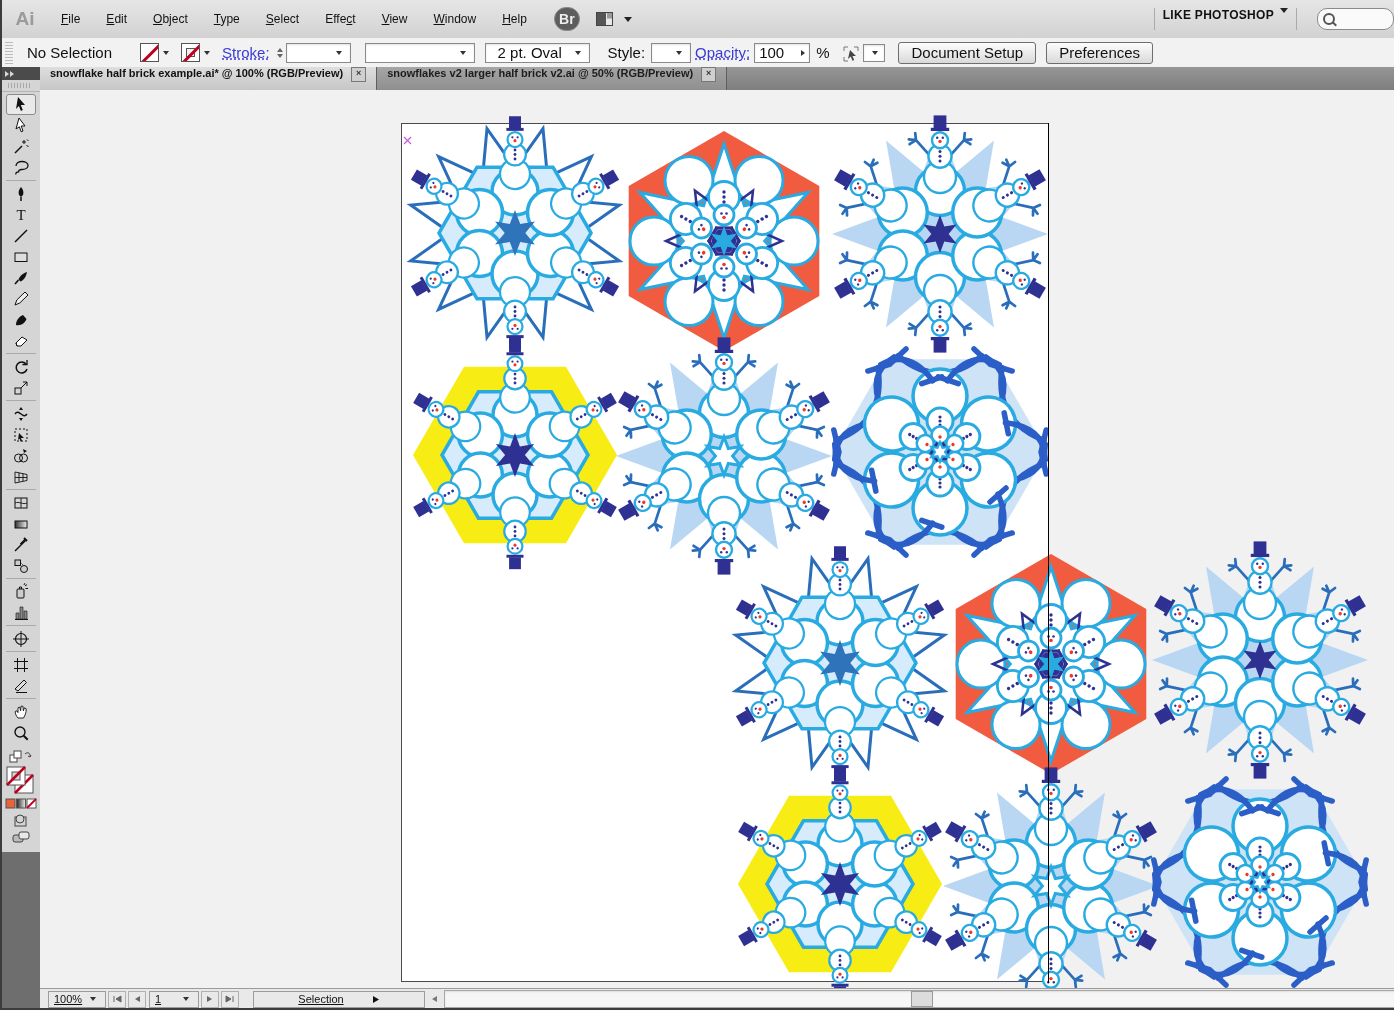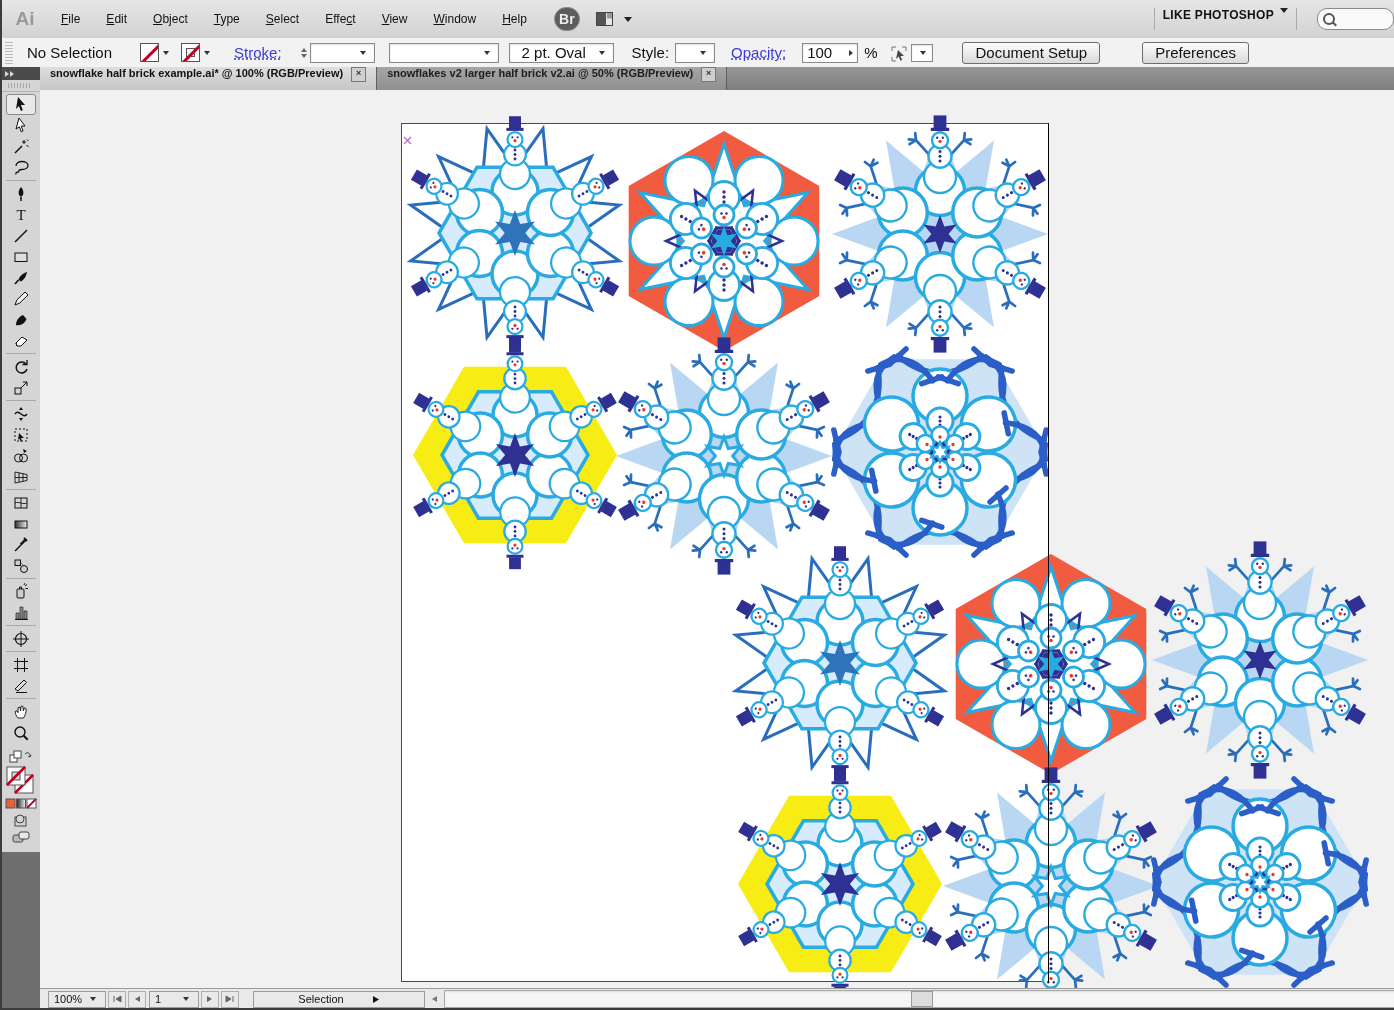--- a/index.html
+++ b/index.html
@@ -26,38 +26,38 @@
     background:#fafafa;margin-left:12px;display:flex;align-items:center;padding-left:5px;}
   .mag-icon{width:8px;height:8px;border:2px solid #555;border-radius:50%;position:relative;}
   .mag-icon:after{content:"";position:absolute;width:5px;height:2px;background:#555;
     transform:rotate(45deg);left:7px;top:8px;}
   
   #controlbar{position:absolute;left:0;top:38px;width:100%;height:29px;background:#f2f2f2;
     border-bottom:1px solid #8f8f8f;display:flex;align-items:center;font-size:15px;text-align:right;}
   #cb-grip{width:8px;height:22px;margin:0 8px 0 3px;
     background:repeating-linear-gradient(0deg,#bbb 0 1px,transparent 1px 3px);}
   .cb-label{margin:0 6px;}
-  .cb-link{color:#3b3bd6;text-decoration:underline dotted;margin:0 16px;}
+  .cb-link{color:#3b3bd6;text-decoration:underline dotted;margin:0 4px;}
   .swatch-btn{display:flex;align-items:center;margin:0 4px;}
   .swatch{width:17px;height:17px;background:#fff;border:1px solid #555;position:relative;overflow:hidden;}
   .swatch:after{content:"";position:absolute;left:-3px;top:7px;width:28px;height:2.5px;
     background:#c00021;transform:rotate(-45deg);}
   .swatch.hollow:before{content:"";position:absolute;left:4px;top:4px;width:7px;height:7px;
     border:1.5px solid #555;background:#f2f2f2;}
   .mini-dd{width:0;height:0;border-left:3.5px solid transparent;border-right:3.5px solid transparent;
     border-top:4px solid #333;margin:0 4px;}
   .spinner{display:inline-flex;flex-direction:column;gap:2px;margin:0 3px;}
   .spinner i{width:0;height:0;border-left:3px solid transparent;border-right:3px solid transparent;display:block;}
   .spinner .up{border-bottom:4px solid #666;}
   .spinner .dn{border-top:4px solid #666;}
   .field{background:#fff;border:1px solid #8a8a8a;height:18px;display:flex;align-items:center;
     padding:0 4px;box-shadow:inset 0 1px 2px rgba(0,0,0,.12);}
   .dd-field{justify-content:space-between;}
   .cb-btn{height:20px;border:1px solid #6e6e6e;border-radius:3px;padding:0 12px;
-    background:linear-gradient(#fdfdfd,#d9d9d9);display:flex;align-items:center;margin:0 21px;}
+    background:linear-gradient(#fdfdfd,#d9d9d9);display:flex;align-items:center;margin:0 5px;}
   .tri-r{width:0;height:0;border-top:3.5px solid transparent;border-bottom:3.5px solid transparent;
     border-left:4px solid #333;display:inline-block;}
   
   #tabbar{position:absolute;left:38px;top:67px;width:1356px;height:23px;
     background:linear-gradient(#969696,#7e7e7e);display:flex;border-bottom:1px solid #5c5c5c;}
   .doc-tab{display:flex;align-items:flex-start;gap:8px;padding:0 10px;font-size:11px;font-weight:bold;
     border-right:1px solid #5f5f5f;white-space:nowrap;}
   .doc-tab.active{background:linear-gradient(#dedede,#c6c6c6);color:#111;}
   .doc-tab.inactive{background:linear-gradient(#a5a5a5,#8f8f8f);color:#1d1d1d;}
   .tab-close{width:13px;height:13px;border:1px solid #777;background:#cfcfcf;font-size:9px;
@@ -80,21 +80,21 @@
   #canvas{position:absolute;left:38px;top:90px;width:1356px;height:898px;background:#f1f1f1;overflow:hidden;}
   #artboard{position:absolute;left:361px;top:33px;width:648px;height:859px;background:#fff;
     border:1px solid #4a4a4a;box-sizing:border-box;z-index:1;}
   #artboard-right-edge{position:absolute;left:1008px;top:33px;width:1px;height:860px;background:#000;z-index:6;}
   .flake{position:absolute;z-index:3;}
   #origin-x{position:absolute;left:363px;top:46px;z-index:4;}
   
   #statusbar{position:absolute;left:38px;top:988px;width:1356px;height:20px;background:#e9e9e9;
     border-top:1px solid #9a9a9a;display:flex;align-items:center;font-size:11px;}
   #sb-bottomline{position:absolute;left:0;top:1008px;width:100%;height:2px;background:#3c3c3c;}
-  .sb-box{background:#e9e9e9;border:1px solid #9c9c9c;height:15px;display:flex;align-items:center;padding:0 5px;}
+  .sb-box{background:#e9e9e9;border:1px solid #9c9c9c;height:15px;display:flex;align-items:center;padding:0 5px;text-decoration:underline;}
   .nav-btn{width:16px;height:15px;border:1px solid #b0b0b0;background:#e9e9e9;
     display:flex;align-items:center;justify-content:center;margin-left:2px;}
   #sb-status{width:160px;justify-content:center;margin-left:14px;}
   #hscroll{flex:1;height:16px;margin-left:6px;border:1px solid #a8a8a8;background:#f6f6f6;
     position:relative;box-shadow:inset 0 1px 2px rgba(0,0,0,.1);}
   #hscroll-thumb{position:absolute;left:49%;top:0;width:20px;height:14px;background:#dcdcdc;
     border:1px solid #9a9a9a;}
   .sb-arrow{margin-left:6px;}
 </style>
 </head>

